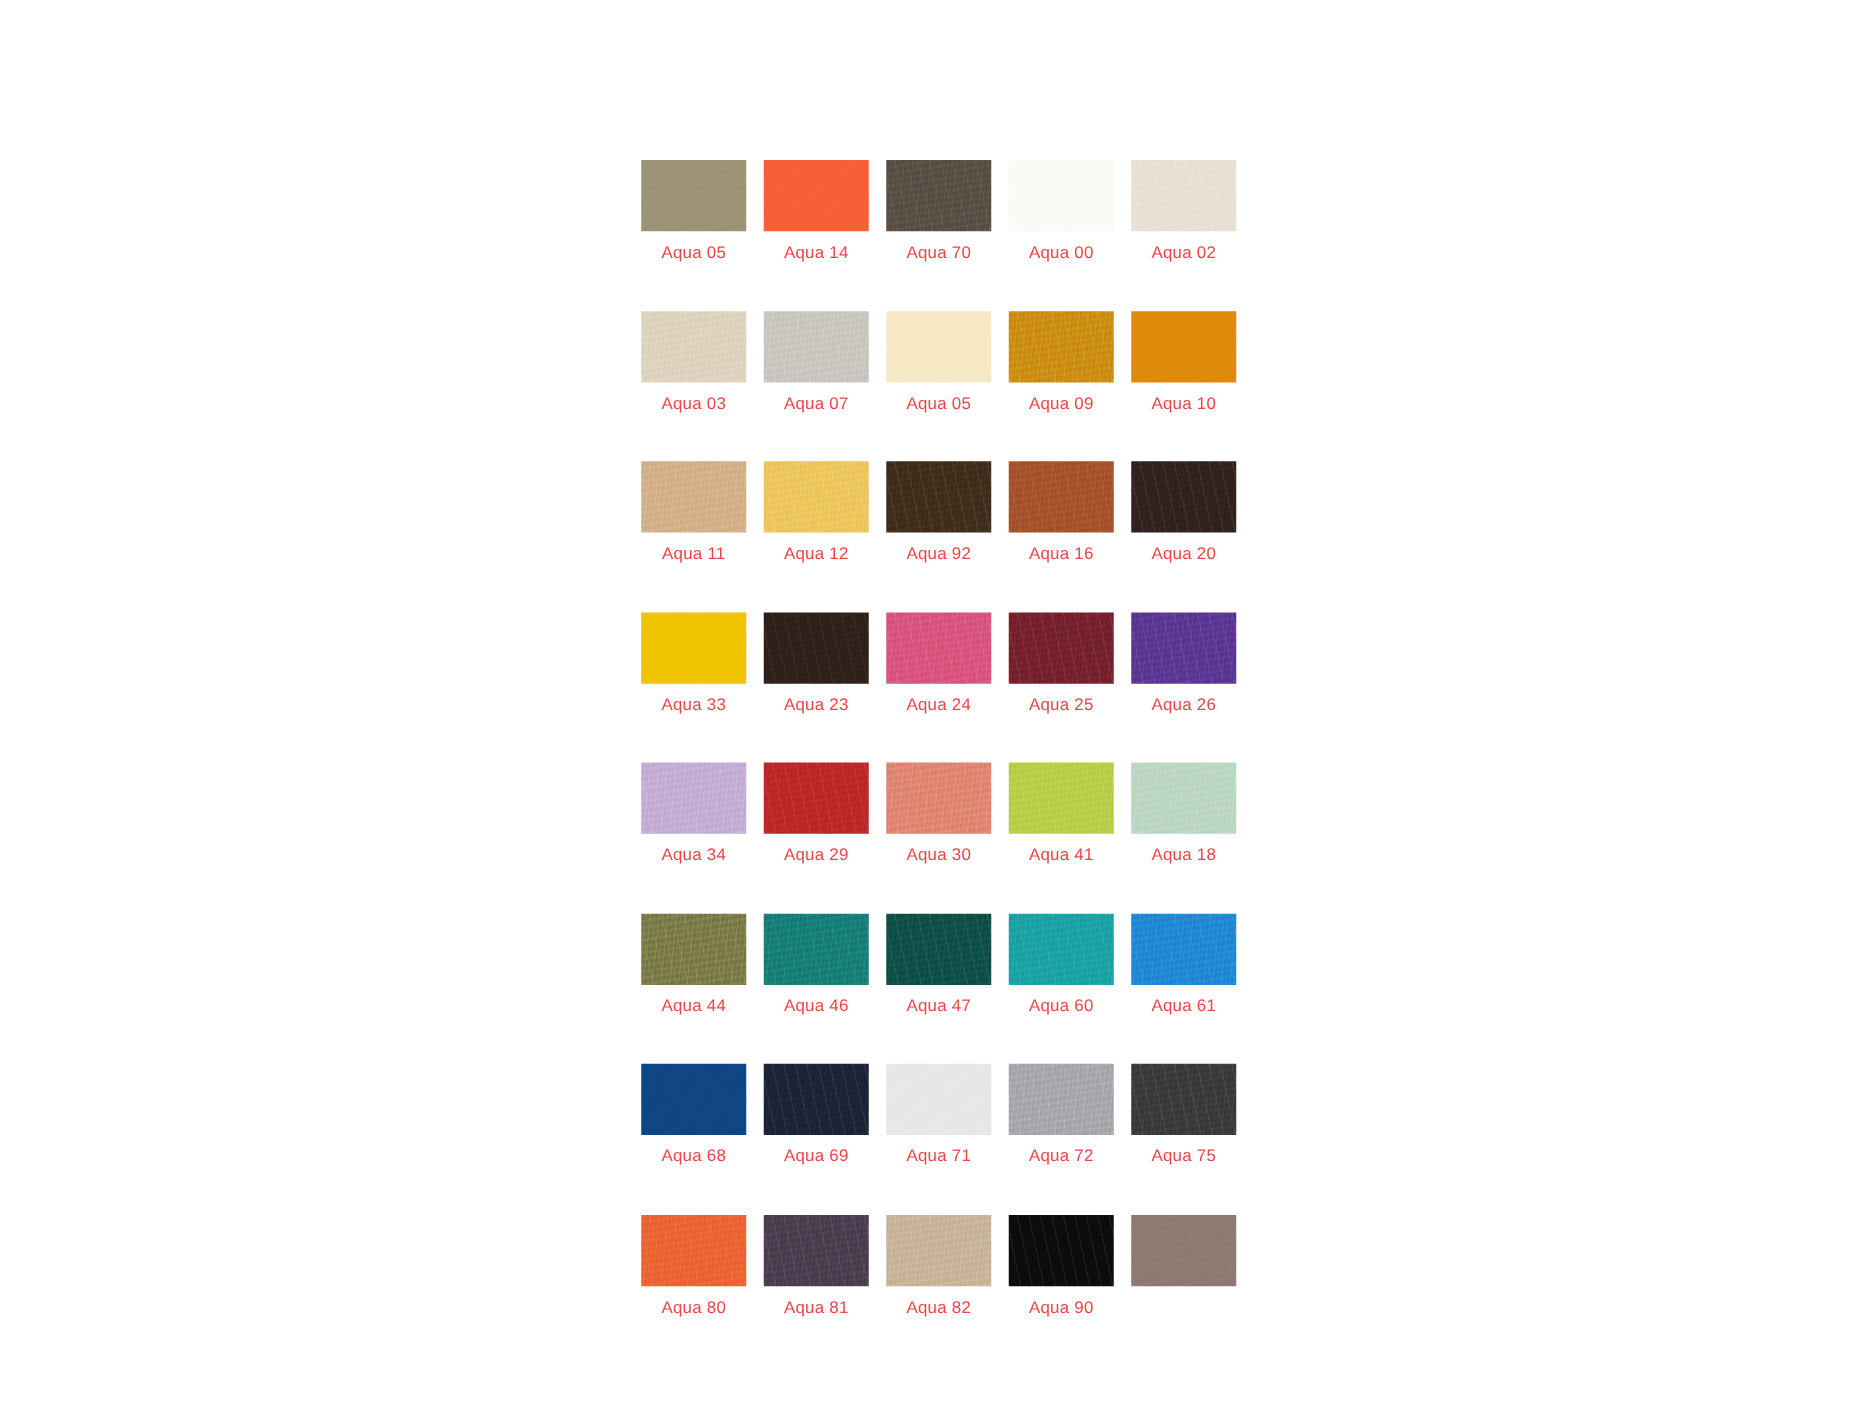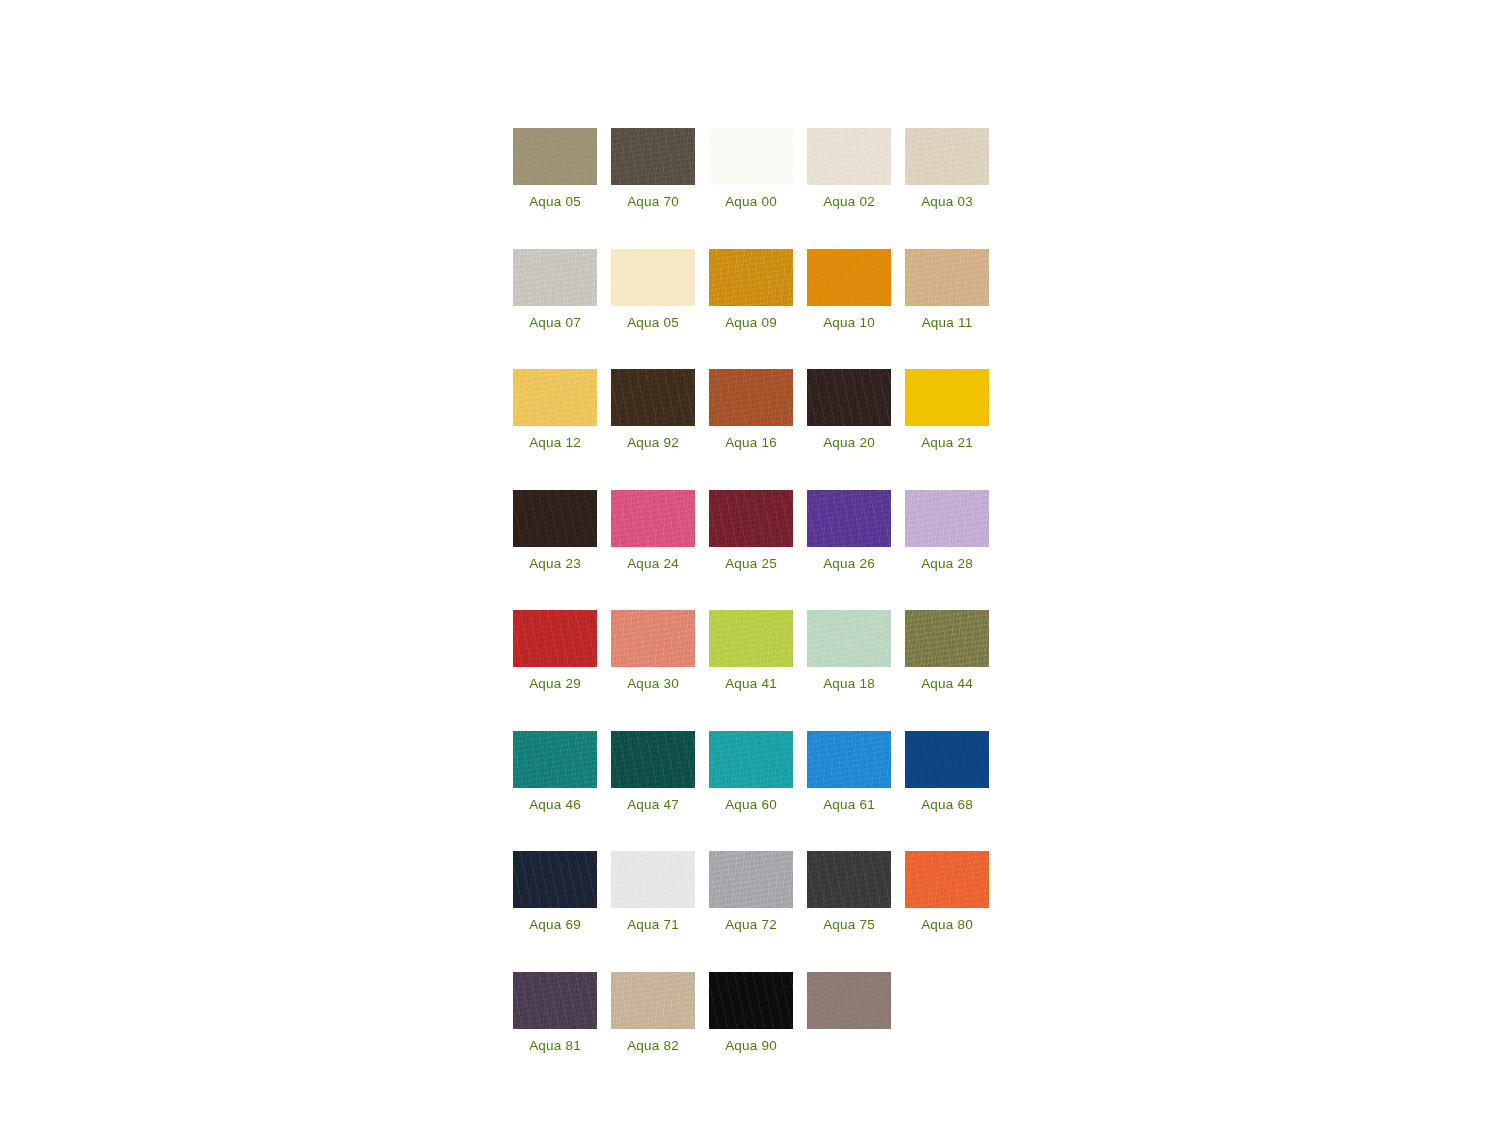--- a/index.html
+++ b/index.html
@@ -92,36 +92,40 @@
   .swatch-chip.flat::before { opacity: 0.22; }
   .swatch-chip.flat::after  { opacity: 0.18; }
   
   .swatch-chip.rough::before { opacity: 1; }
   .swatch-chip.rough::after  { opacity: 1; }
 
   .swatch-label {
     margin-top: 10px;
     font-size: 13.5px;
     line-height: 1;
-    color: #4d7c0f;
+    color: #ef4444;
     letter-spacing: 0.2px;
     white-space: nowrap;
     text-align: center;
   }
 </style>
 </head>
 <body style="background: rgb(255, 255, 255);">
 
 <div id="swatch-chart">
   <div class="swatch-grid">
       <div class="swatch-cell">
         <div class="swatch-chip flat" style="background-color: rgb(157, 147, 117);"></div>
         <div class="swatch-label">Aqua 05</div>
       </div>
       <div class="swatch-cell">
+        <div class="swatch-chip flat" style="background-color: rgb(247, 95, 56);"></div>
+        <div class="swatch-label">Aqua 14</div>
+      </div>
+      <div class="swatch-cell">
         <div class="swatch-chip" style="background-color: rgb(90, 79, 69);"></div>
         <div class="swatch-label">Aqua 70</div>
       </div>
       <div class="swatch-cell">
         <div class="swatch-chip flat" style="background-color: rgb(251, 250, 246);"></div>
         <div class="swatch-label">Aqua 00</div>
       </div>
       <div class="swatch-cell">
         <div class="swatch-chip rough" style="background-color: rgb(232, 225, 212);"></div>
         <div class="swatch-label">Aqua 02</div>
@@ -161,41 +165,41 @@
       <div class="swatch-cell">
         <div class="swatch-chip" style="background-color: rgb(165, 82, 43);"></div>
         <div class="swatch-label">Aqua 16</div>
       </div>
       <div class="swatch-cell">
         <div class="swatch-chip rough" style="background-color: rgb(49, 33, 30);"></div>
         <div class="swatch-label">Aqua 20</div>
       </div>
       <div class="swatch-cell">
         <div class="swatch-chip flat" style="background-color: rgb(240, 196, 0);"></div>
-        <div class="swatch-label">Aqua 21</div>
+        <div class="swatch-label">Aqua 33</div>
       </div>
       <div class="swatch-cell">
         <div class="swatch-chip" style="background-color: rgb(47, 32, 25);"></div>
         <div class="swatch-label">Aqua 23</div>
       </div>
       <div class="swatch-cell">
         <div class="swatch-chip rough" style="background-color: rgb(217, 84, 127);"></div>
         <div class="swatch-label">Aqua 24</div>
       </div>
       <div class="swatch-cell">
         <div class="swatch-chip rough" style="background-color: rgb(117, 32, 44);"></div>
         <div class="swatch-label">Aqua 25</div>
       </div>
       <div class="swatch-cell">
         <div class="swatch-chip rough" style="background-color: rgb(91, 55, 148);"></div>
         <div class="swatch-label">Aqua 26</div>
       </div>
       <div class="swatch-cell">
         <div class="swatch-chip rough" style="background-color: rgb(196, 174, 212);"></div>
-        <div class="swatch-label">Aqua 28</div>
+        <div class="swatch-label">Aqua 34</div>
       </div>
       <div class="swatch-cell">
         <div class="swatch-chip rough" style="background-color: rgb(188, 39, 38);"></div>
         <div class="swatch-label">Aqua 29</div>
       </div>
       <div class="swatch-cell">
         <div class="swatch-chip" style="background-color: rgb(224, 134, 113);"></div>
         <div class="swatch-label">Aqua 30</div>
       </div>
       <div class="swatch-cell">

